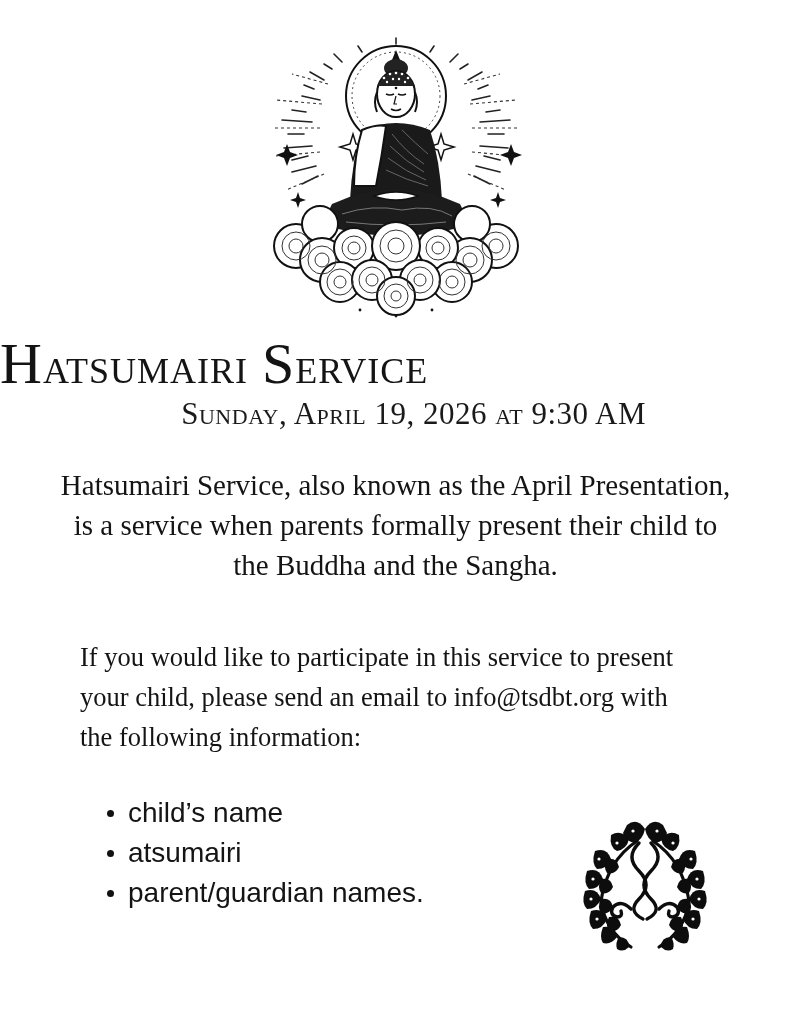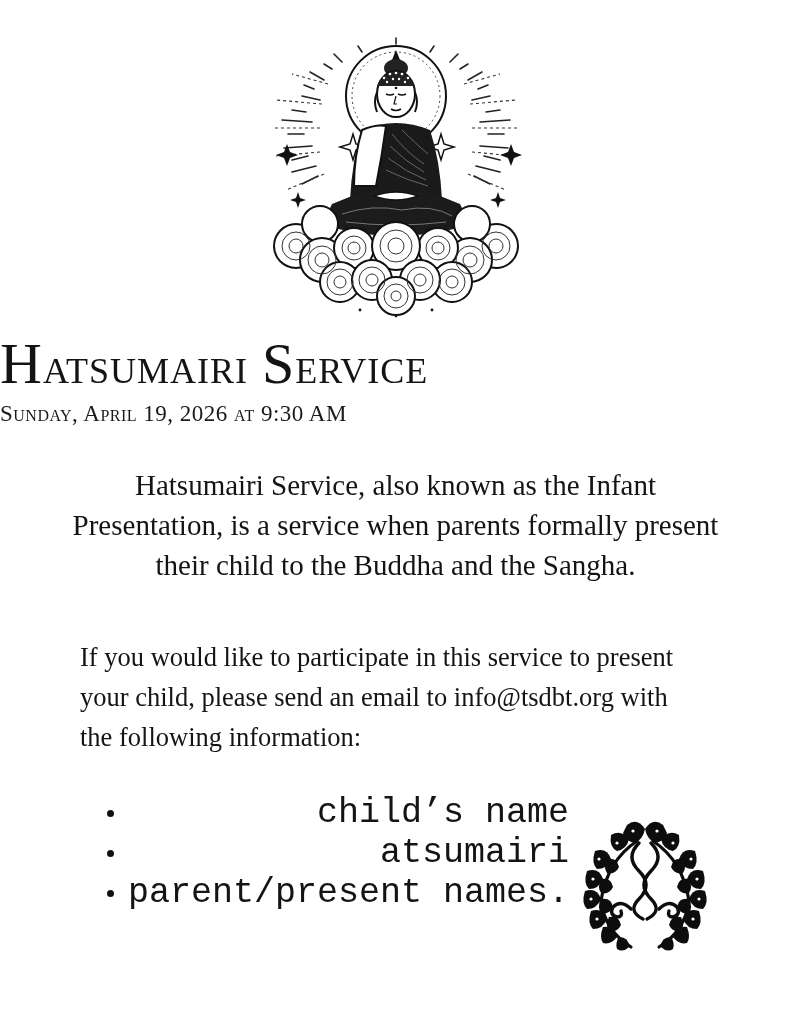--- a/index.html
+++ b/index.html
@@ -35,23 +35,23 @@
       font-weight: normal;
       margin: 0;
       color: #141414;
     }
     .title .big { font-size: 58px; }
     .subtitle {
       position: absolute;
       left: 0;
       width: 646px;
       top: 396px;
-      text-align: left;
+      text-align: right;
       font-family: "Liberation Serif", "DejaVu Serif", serif;
-      font-size: 23px;
+      font-size: 31px;
       line-height: 36px;
       letter-spacing: 0.5px;
       color: #1a1a1a;
       margin: 0;
     }
     .intro {
       position: absolute;
       left: 60px;
       width: 671px;
       top: 465px;
@@ -73,25 +73,24 @@
       margin: 0;
       color: #141414;
     }
     .info-list {
       position: absolute;
       left: 104px;
       top: 793px;
       margin: 0;
       padding: 0;
       list-style: none;
-      font-family: Liberation Mono, monospace;
-      font-size: 35px;
+      font-family: Liberation Sans, sans-serif;
+      font-size: 28px;
       line-height: 40px;
       color: #141414;
-      text-align: right;
     }
     .info-list li {
       position: relative;
       padding-left: 24px;
     }
     .info-list li .bullet {
       position: absolute;
       left: 3px;
       top: 17px;
       width: 7px;
@@ -253,28 +252,28 @@
   </g>
   <circle cx="98" cy="276" r="1.4" fill="#111"></circle>
   <circle cx="170" cy="276" r="1.4" fill="#111"></circle>
   <circle cx="134" cy="282" r="1.4" fill="#111"></circle>
 </svg>
 
 <h1 class="title"><span class="big">H</span><span>atsumairi </span><span class="big">S</span><span>ervice</span></h1>
 
 <p class="subtitle" style="font-variant: small-caps;">Sunday, April 19, 2026 at 9:30 AM</p>
 
-<p class="intro">Hatsumairi Service, also known as the Infant Presentation, is a service when parents formally present their child to the Buddha and the Sangha.</p>
+<p class="intro">Hatsumairi Service, also known as the April Presentation, is a service when parents formally present their child to the Buddha and the Sangha.</p>
 
 <p class="instructions">If you would like to participate in this service to present your child, please send an email to info@tsdbt.org with the following information:</p>
 
 <ul class="info-list">
   <li><span class="bullet"></span><span>child’s name</span></li>
   <li><span class="bullet"></span><span>atsumairi</span></li>
-  <li><span class="bullet"></span><span>parent/present names.</span></li>
+  <li><span class="bullet"></span><span>parent/guardian names.</span></li>
 </ul>
 
 <svg class="crest" viewBox="0 0 136 136" xmlns="http://www.w3.org/2000/svg">
   <g fill="#0d0d0d">
 
     <path d="M50 8 q10 -8 18 4 q-2 10 -10 14 q-10 -2 -12 -10z"></path>
     <path d="M86 8 q-10 -8 -18 4 q2 10 10 14 q10 -2 12 -10z"></path>
     <path d="M34 18 q10 -6 18 4 q-2 10 -12 12 q-8 -4 -6 -16z"></path>
     <path d="M102 18 q-10 -6 -18 4 q2 10 12 12 q8 -4 6 -16z"></path>
 

